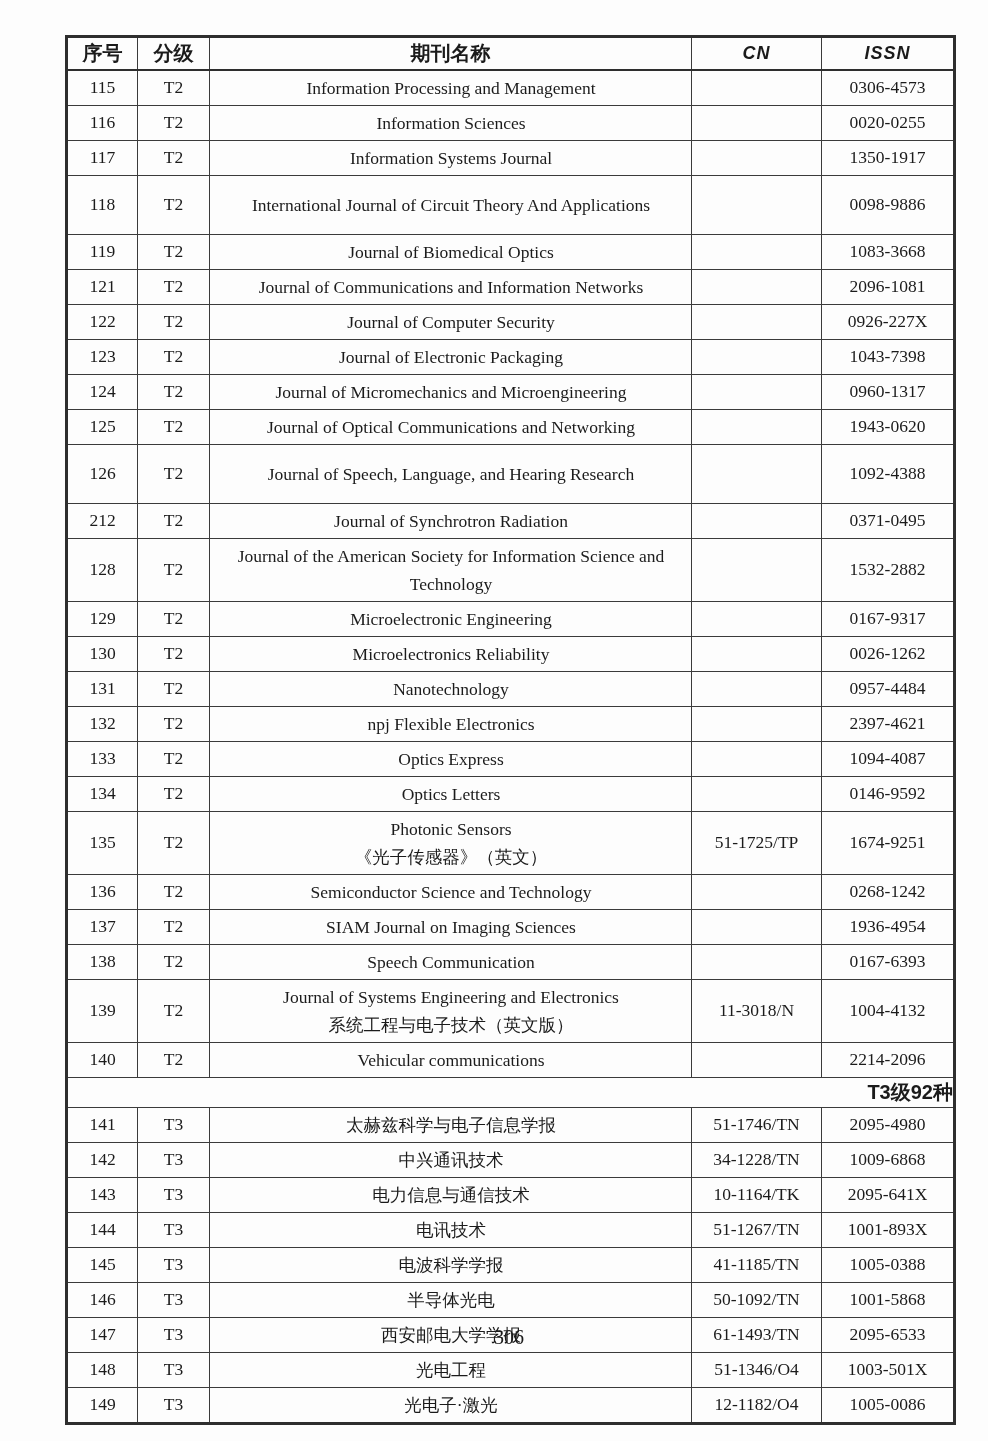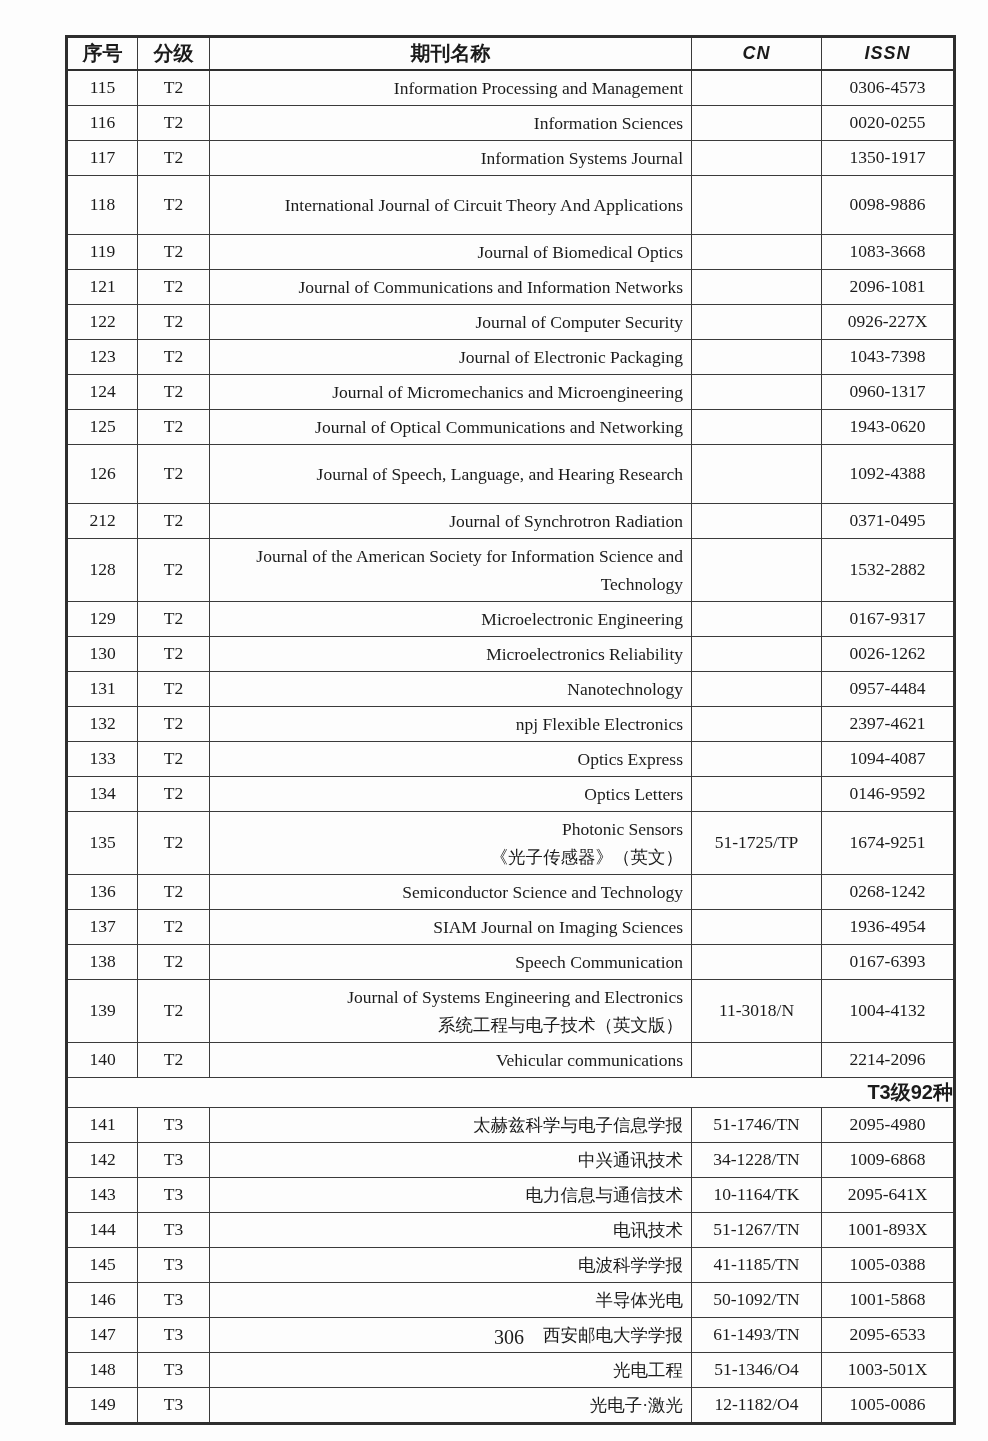--- a/index.html
+++ b/index.html
@@ -40,21 +40,21 @@
     border-bottom: 2.4px solid #2e2e2e;
     letter-spacing: 0px;
   }
   th.cn-issn { font-size: 18px; letter-spacing: 1px; font-style: italic; }
   td {
     font-size: 17.5px;
     height: 30px;
     line-height: 1.45;
   }
   td.name {
-    text-align: right;
+    text-align: center;
     padding: 3px 8px 3px 9px;
     white-space: pre-line;
     line-height: 28px;
   }
   tr.tall td { height: 59px; }
   tr.section-row td {
     font-family: "Liberation Sans", sans-serif;
     font-weight: bold;
     font-size: 20px;
     height: 30px;

